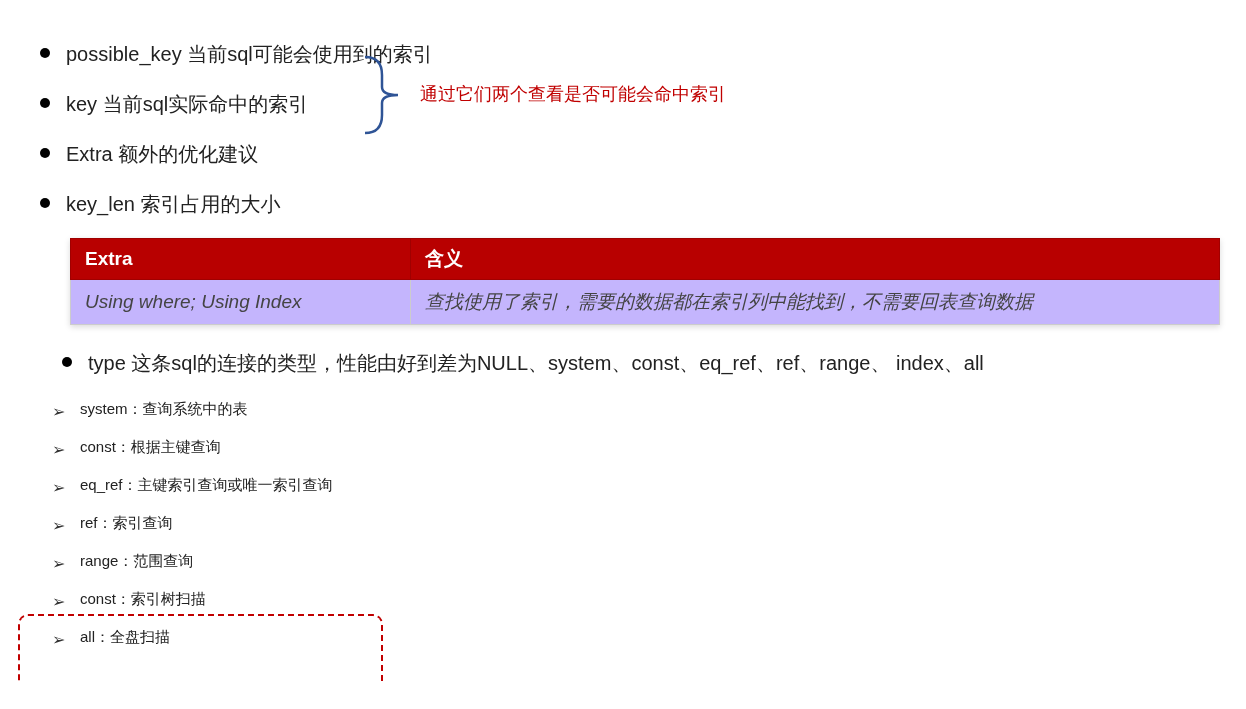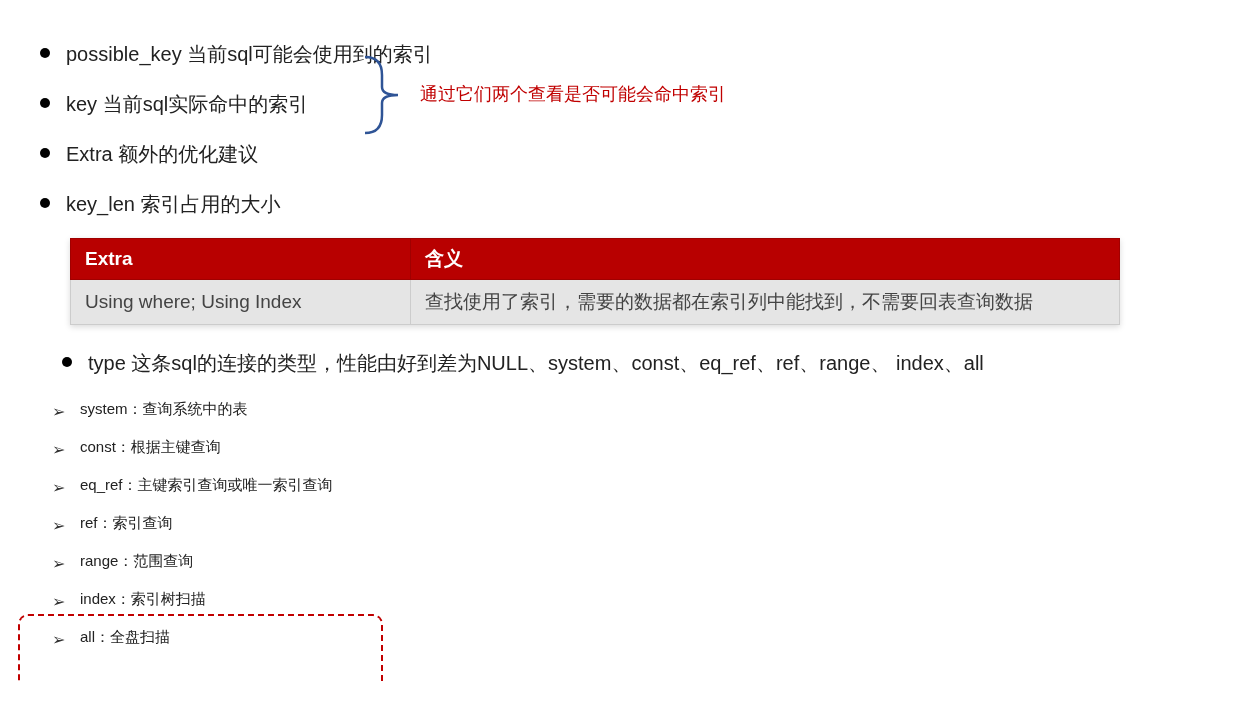--- a/index.html
+++ b/index.html
@@ -55,38 +55,38 @@
   .brace {
     position: absolute;
     left: 360px;
     top: 55px;
     width: 50px;
     height: 80px;
   }
   .table-wrap { margin: 8px 0 22px 40px; }
   table {
     border-collapse: collapse;
-    width: 1050px;
+    width: 1150px;
     font-size: 19px;
     box-shadow: 0 2px 6px rgba(0,0,0,0.15);
   }
   th {
     background: #b80000;
     color: #fff;
     text-align: left;
     padding: 7px 14px;
     font-weight: bold;
     border: 1px solid #a00000;
   }
   td {
     padding: 9px 14px;
     border: 1px solid #ccc;
     color: #444;
   }
-  tr.row0 td { background: #e5e5e5; }
+  tr.row0 td { background: #c4b5fd; font-style: italic; }
   tr.row1 td { background: #d8ddea; }
   .dashed-box {
     position: absolute;
     border: 2px dashed #c00000;
     border-radius: 10px;
     left: 18px;
     top: 614px;
     width: 365px;
     height: 82px;
     pointer-events: none;
@@ -127,17 +127,17 @@
 <ul class="bullet-list">
   <li class="bullet-item" style="margin-left:22px">type 这条sql的连接的类型，性能由好到差为NULL、system、const、eq_ref、ref、range、 index、all</li>
 </ul>
 
 <div>
   <div class="sub-bullet">system：查询系统中的表</div>
   <div class="sub-bullet">const：根据主键查询</div>
   <div class="sub-bullet">eq_ref：主键索引查询或唯一索引查询</div>
   <div class="sub-bullet">ref：索引查询</div>
   <div class="sub-bullet">range：范围查询</div>
-  <div class="sub-bullet">index：索引树扫描</div>
+  <div class="sub-bullet">const：索引树扫描</div>
   <div class="sub-bullet">all：全盘扫描</div>
 </div>
 
 <div class="dashed-box"></div>
 
 </body></html>

